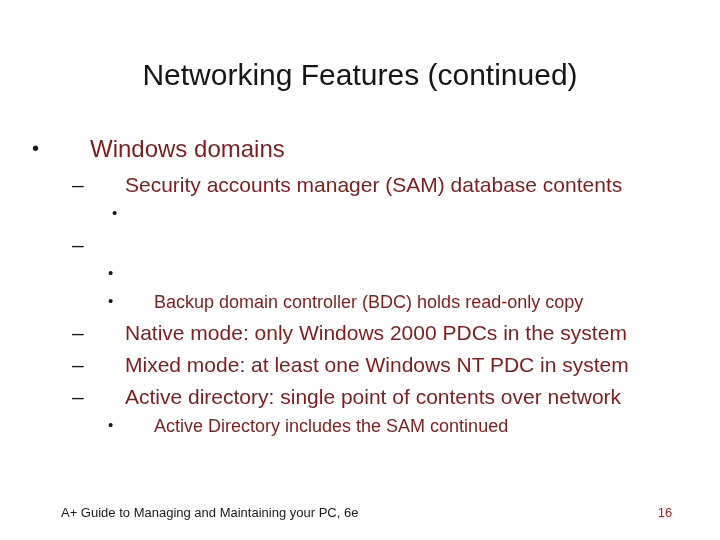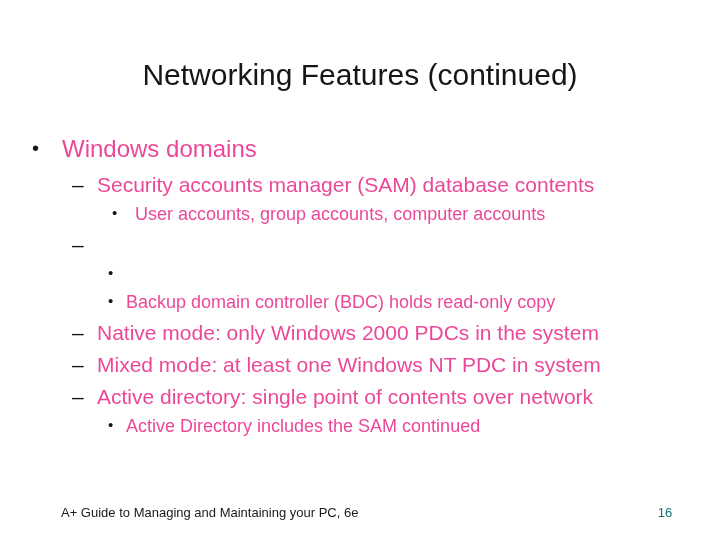--- a/index.html
+++ b/index.html
@@ -56,21 +56,22 @@
 
   .bullet-mark {
     flex: 0 0 auto;
     display: inline-block;
     text-align: left;
     color: #161616;
   }
 
   .bullet-text {
     flex: 0 0 auto;
-    color: #ec4899;
+    color: #7f1d1d;
+    margin-left: 28px;
   }
 
   
   .lvl1 {
     padding-left: 32px;
     font-size: 24px;
     line-height: 34px;
     margin-bottom: 2px;
   }
   .lvl1 .bullet-mark {
@@ -124,21 +125,21 @@
     white-space: nowrap;
   }
   .footer-pageno {
     position: absolute;
     left: 650px;
     top: 504px;
     width: 30px;
     text-align: center;
     font-size: 13px;
     line-height: 17px;
-    color: #0f766e;
+    color: #b91c1c;
   }
 </style>
 </head>
 <body>
 
 <div class="slide">
 
   <div class="slide-title">Networking Features (continued)</div>
 
   <div class="body-area">
@@ -148,21 +149,20 @@
       <span class="bullet-text">Windows domains</span>
     </div>
 
     <div class="bullet-row lvl2">
       <span class="bullet-mark">–</span>
       <span class="bullet-text">Security accounts manager (SAM) database contents</span>
     </div>
 
     <div class="bullet-row lvl3 deep">
       <span class="bullet-mark">•</span>
-      <span class="bullet-text">User accounts, group accounts, computer accounts</span>
     </div>
 
     <div class="bullet-row lvl2">
       <span class="bullet-mark">–</span>
     </div>
 
     <div class="bullet-row lvl3">
       <span class="bullet-mark">•</span>
     </div>
 

